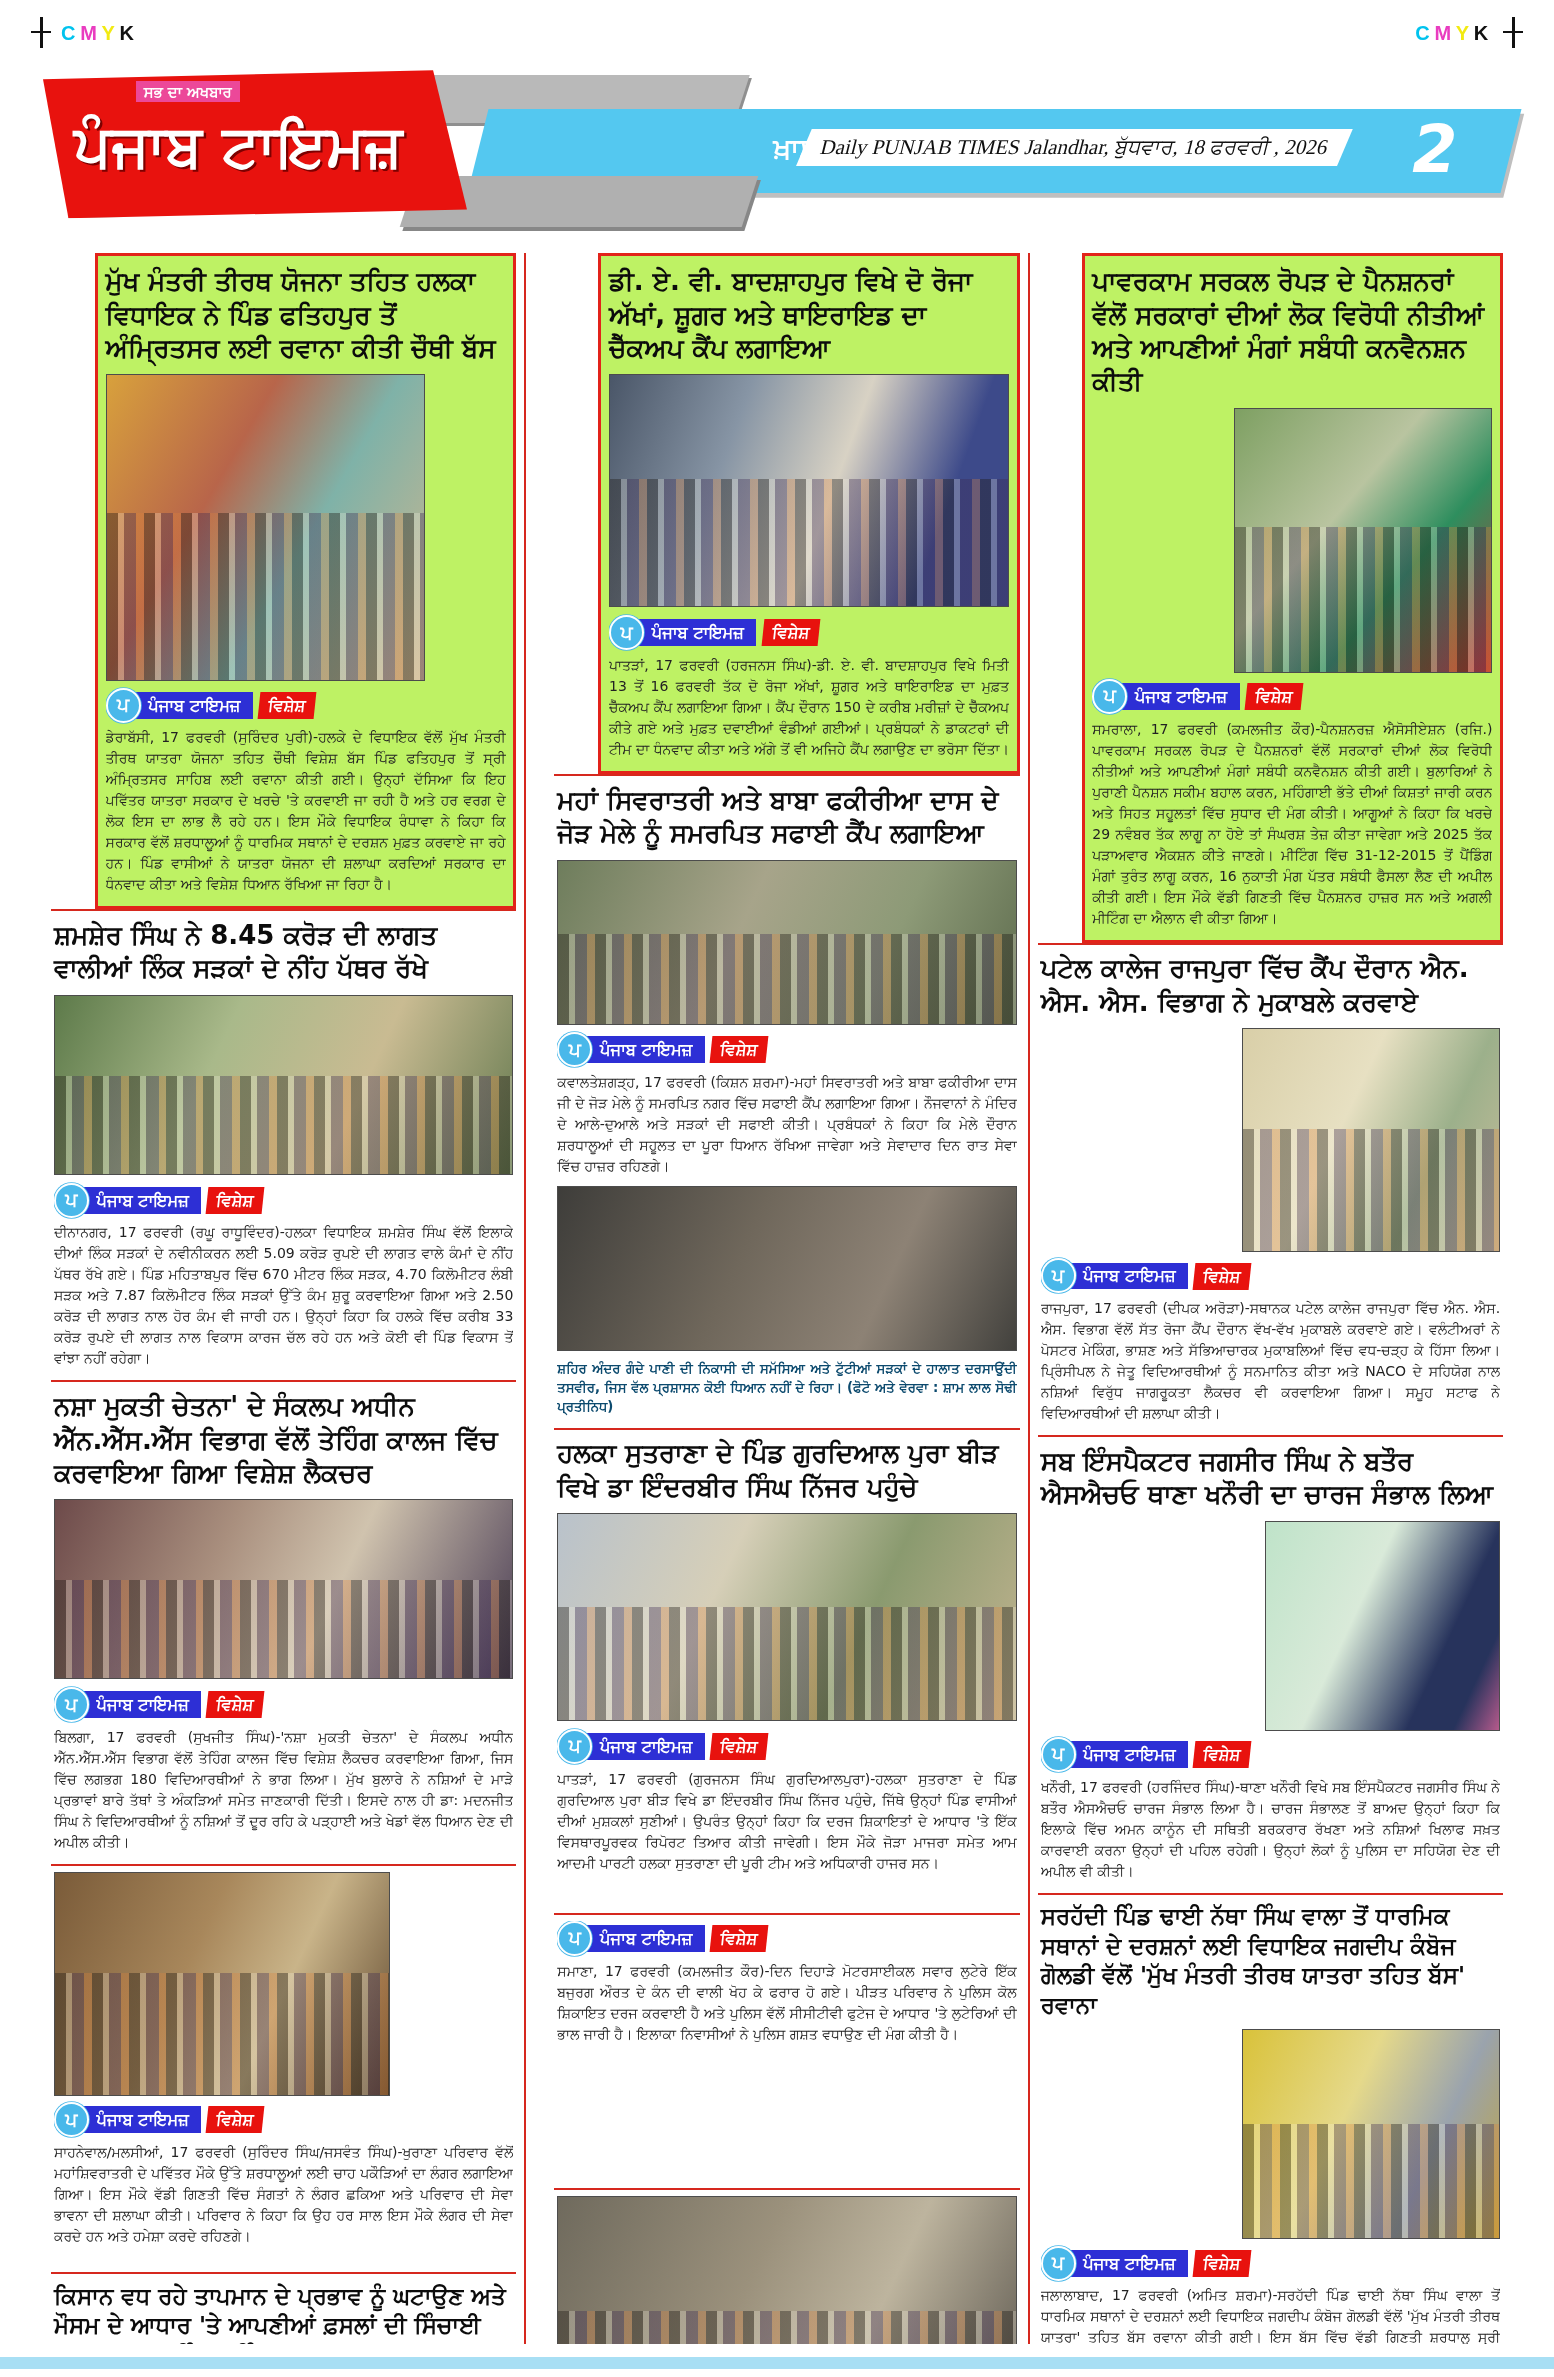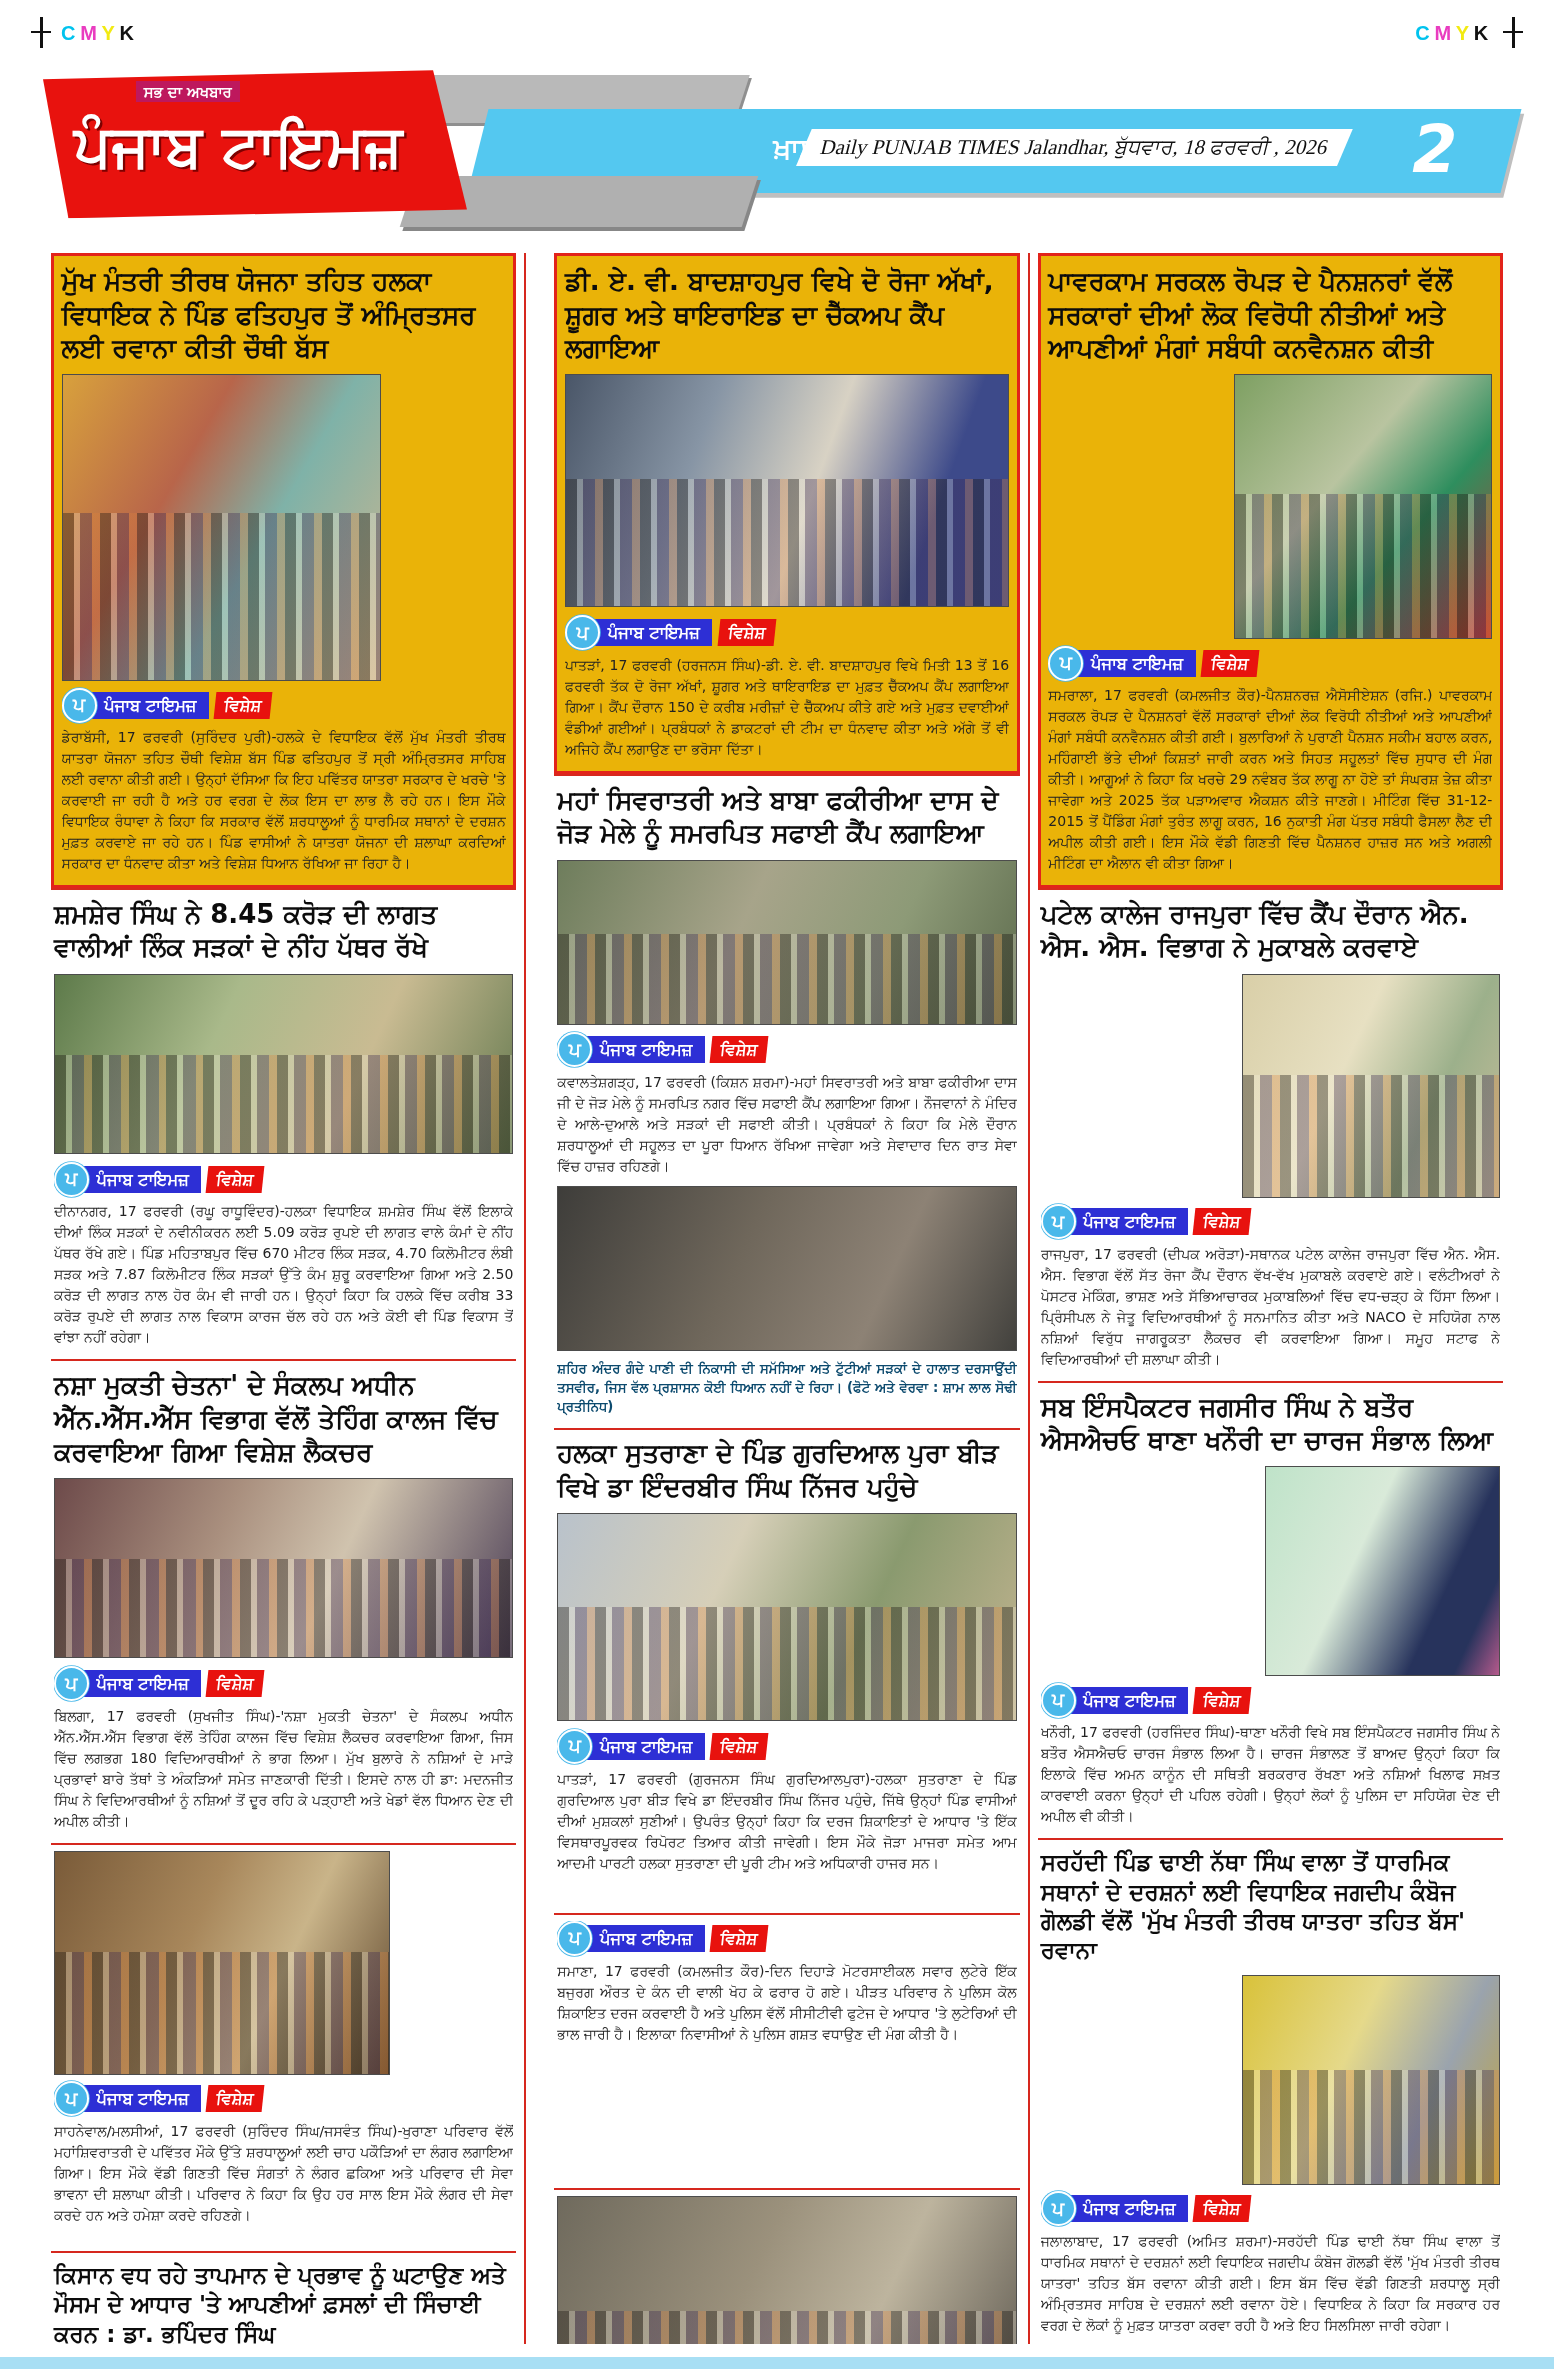--- a/index.html
+++ b/index.html
@@ -20,30 +20,30 @@
   
   #masthead{position:absolute;left:43px;right:43px;top:61px;height:183px;}
   .graybar1{position:absolute;left:373px;top:14px;width:326px;height:48px;background:#b9b9b9;transform:skewX(-18deg);box-shadow:3.1px 3.1px 0 #8f8f8f;}
   .graybar2{position:absolute;left:365px;top:115px;width:342px;height:51px;background:#b0b0b0;transform:skewX(-18deg);box-shadow:3.9px 3.9px 0 #878787;}
   .ribbon{position:absolute;left:435px;right:0;top:48px;height:84px;background:#54c8f0;transform:skewX(-14deg);box-shadow:3.9px 4.7px 0 #bfbfbf;}
   .ribbon-label{position:absolute;left:295px;top:23px;color:#ffffff;font-size:28px;font-weight:bold;transform:skewX(14deg);}
   .datebox{position:absolute;right:167px;top:20px;background:#ffffff;padding:6.2px 17px;transform:skewX(-10deg);}
   .datebox span{display:block;transform:skewX(10deg);font-size:21px;color:#101010;font-family:"Liberation Serif",serif;white-space:nowrap;}
   .pagenum{position:absolute;right:54px;top:3.1px;color:#ffffff;font-size:65px;font-weight:bold;font-style:italic;transform:skewX(14deg);}
   .logo{position:absolute;left:0;top:9.3px;width:424px;height:148px;background:#e8120e;clip-path:polygon(0 6%,92% 0,100% 94%,6% 100%);box-shadow:4.7px 6.2px 0 #bdbdbd;}
-  .logo-tag{position:absolute;left:93px;top:11px;background:#be185d;color:#fff;font-size:14.8px;font-weight:bold;padding:1.6px 7.8px;}
+  .logo-tag{position:absolute;left:93px;top:11px;background:#ec4899;color:#fff;font-size:14.8px;font-weight:bold;padding:1.6px 7.8px;}
   .logo-title{position:absolute;left:31px;top:42px;color:#ffffff;font-size:58px;font-weight:bold;text-shadow:2.3px 2.3px 0 #7d0000;}
 
   
   #cols{position:absolute;left:43px;right:43px;top:253px;bottom:33px;display:flex;overflow:hidden;}
   .col{flex:1 1 0;padding:0 7.8px;overflow:hidden;}
   .col.mid{border-left:2.3px solid #d6281e;border-right:2.3px solid #d6281e;padding-left:28px;}
   .art{position:relative;padding:6.2px 3.1px 11px;overflow:hidden;}
   .art + .art{border-top:2.3px solid #d6281e;}
-  .art.boxed{border:3.1px solid #e2231a;padding:7.8px 7.8px 11px;background:#eab308;}
+  .art.boxed{border:3.1px solid #e2231a;padding:7.8px 7.8px 11px;background:#bef264;margin-left:44px;}
   .hl{margin:1.6px 0 9.3px;font-size:26px;line-height:1.28;font-weight:bold;color:#0c0c0c;}
   .hl.small{font-size:23px;}
   .body{margin:0;font-size:14px;line-height:1.5;text-align:justify;color:#222;}
   .flow{overflow:hidden;}
   .photo{background:#888;border:1.6px solid #4c4c4c;margin-bottom:7.8px;}
   .fl{float:left;margin:0 11px 6.2px 0;}
   .fr{float:right;margin:0 0 6.2px 11px;}
   .wfull{width:100%;box-sizing:border-box;}
   .caption{margin:4.7px 0 0;font-size:13.2px;line-height:1.45;text-align:justify;font-weight:bold;color:#0c4a6e;}
   .caption .credit{font-weight:bold;}

